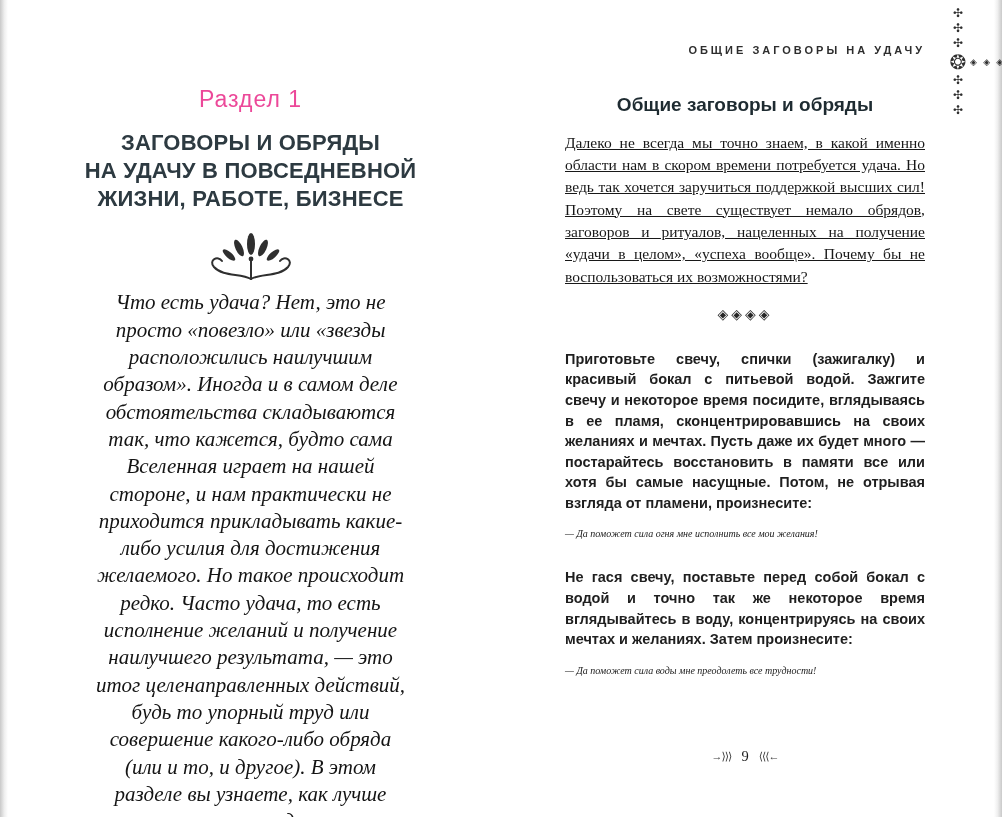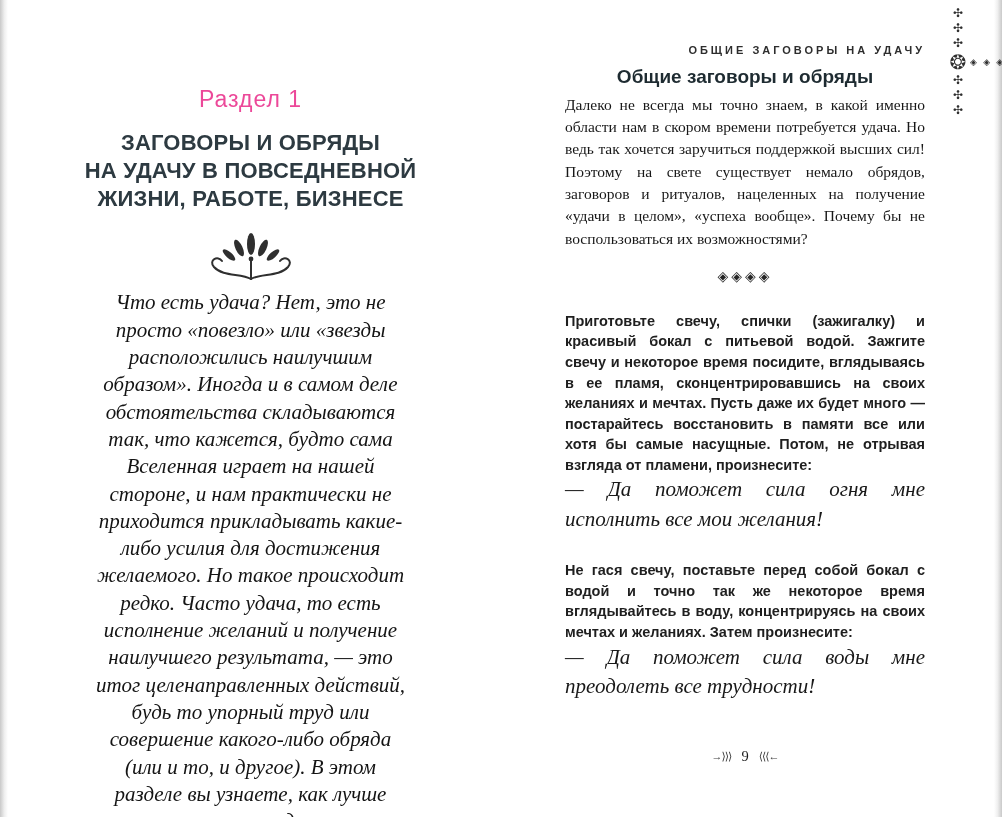--- a/index.html
+++ b/index.html
@@ -43,41 +43,41 @@
   }
 
   
   .running-head {
     text-align:right;
     font-family:"Liberation Sans", sans-serif;
     font-size:11px; font-weight:700; letter-spacing:3px; color:#2d2d2d;
     white-space:nowrap;
   }
   .r-heading {
-    margin-top:8px; text-align:center;
+    margin-top:36px; text-align:center;
     font-family:"Liberation Sans", sans-serif;
     font-weight:700; font-size:19px; line-height:1.35; color:#1e2b31;
   }
   .r-heading span { display:block; }
   .body-para {
-    margin-top:4px; font-size:15.5px; line-height:1.44;
-    text-align:justify; color:#181818;
+    margin-top:14px; font-size:15.5px; line-height:1.44;
+    text-align:justify; color:#181818;text-decoration:underline;
   }
   .divider {
     margin-top:18px; text-align:center;
     font-size:14px; letter-spacing:3px; color:#262626;
   }
   .ritual-para {
     margin-top:26px;
     font-family:"Liberation Sans", sans-serif;
     font-weight:700; font-size:14.5px; line-height:1.42;
     text-align:justify; color:#1f1f1f;
   }
   .quote {
-    margin-top:0; font-style:italic; font-size:21px;
+    margin-top:14px; font-style:italic; font-size:10px;
     line-height:1.4; text-align:justify; color:#181818;
   }
   .page-footer {
     position:absolute; top:748px; left:64px; width:360px;
     display:flex; justify-content:center; align-items:center; gap:10px;
   }
   .footer-orn { font-size:11px; color:#3c3c3c; letter-spacing:-1px; }
   .page-number { font-size:14.5px; color:#1c1c1c; }
 
   

